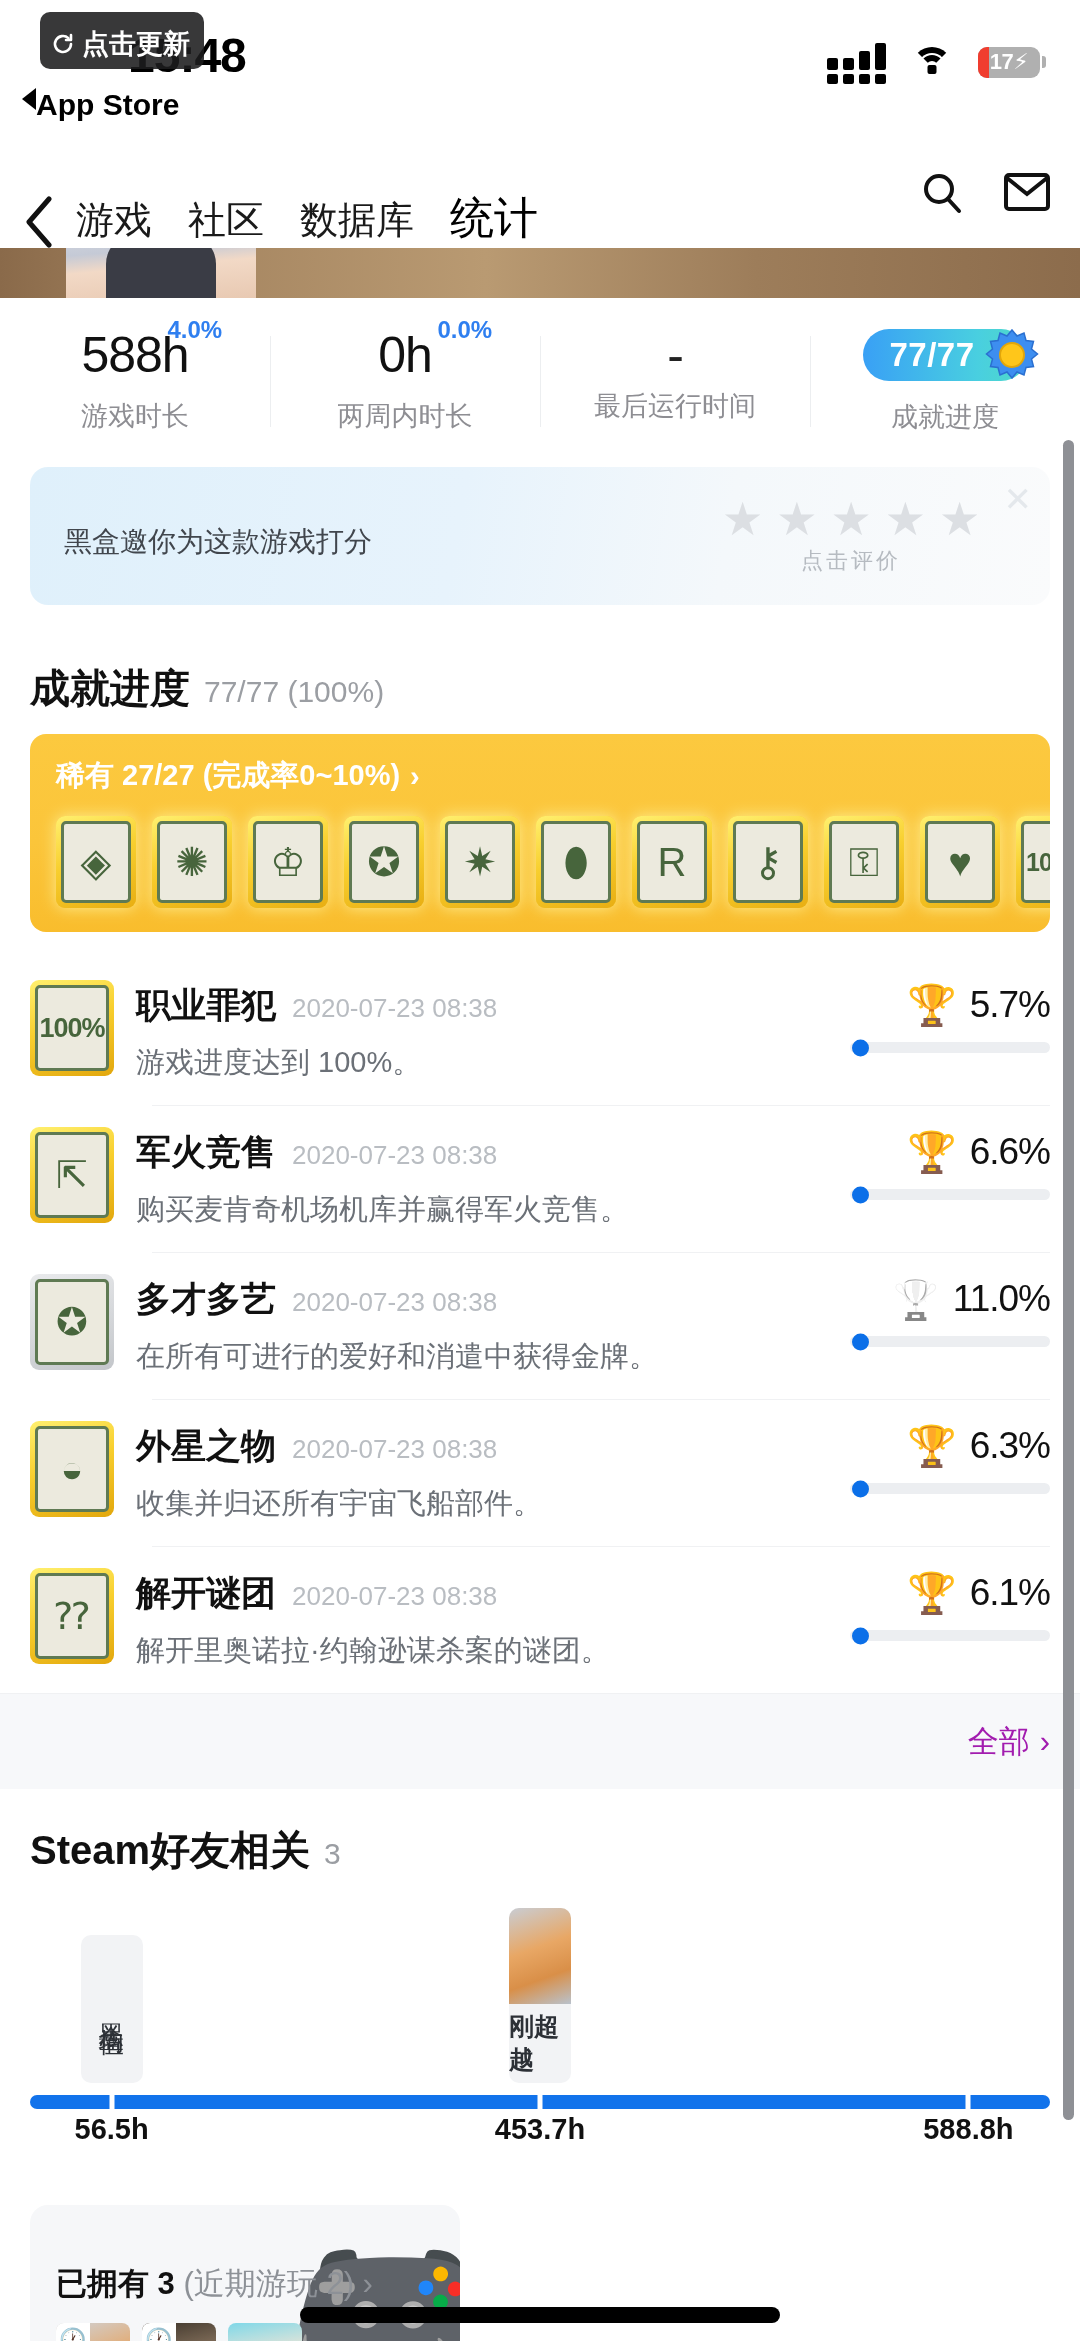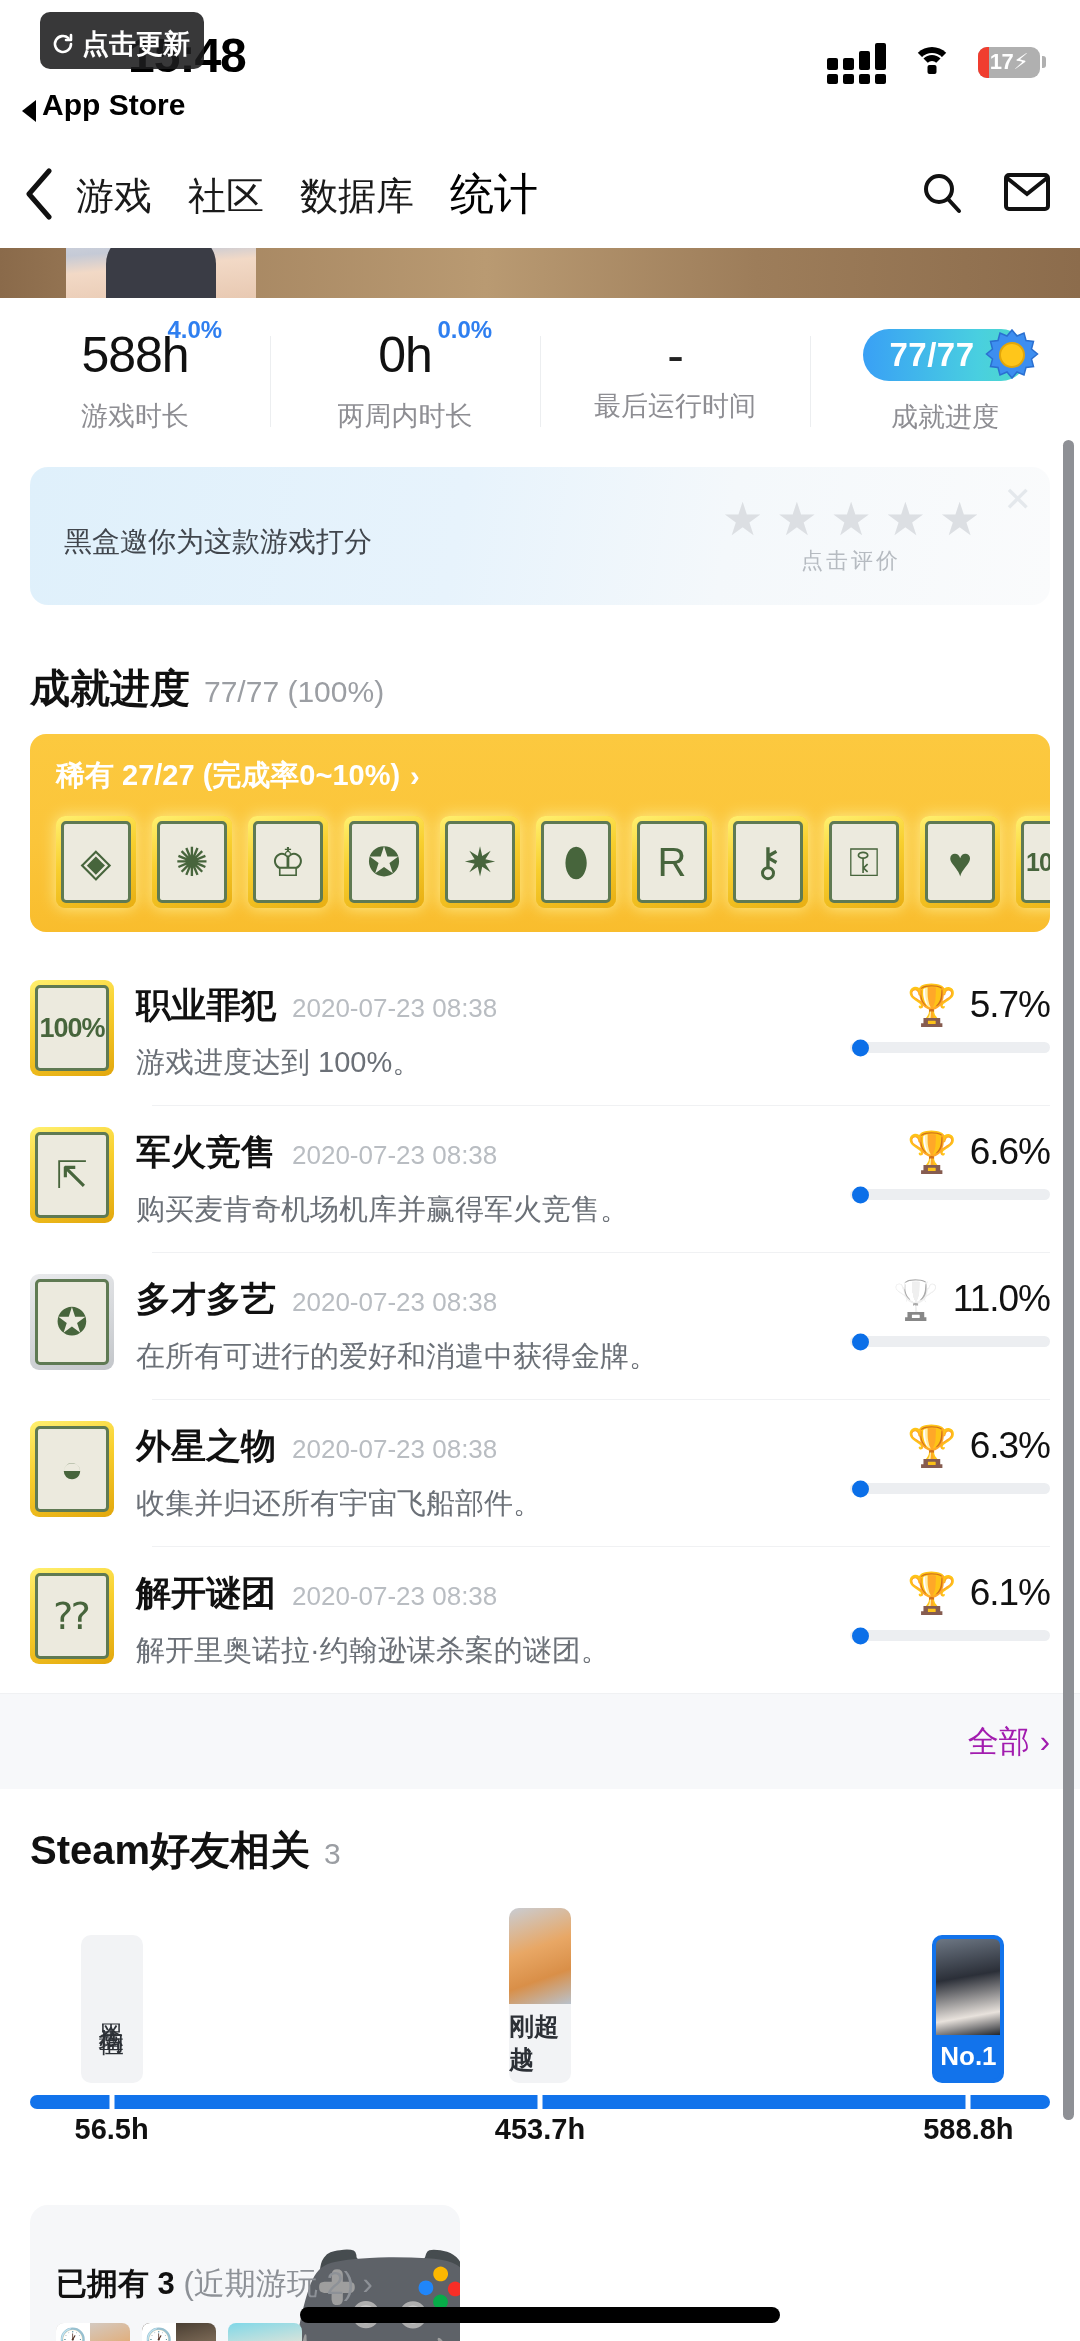--- a/index.html
+++ b/index.html
@@ -13,21 +13,21 @@
 
   
   .statusbar { position:relative; height:140px; }
   .sb-time {
     position:absolute; left:128px; top:28px;
     font-size:48px; font-weight:700; letter-spacing:-1px; color:#000;
   }
   .sb-back {
     position:absolute; left:22px; top:88px;
     font-size:30px; font-weight:700; color:#000;
-    display:flex; align-items:flex-end; gap:6px;
+    display:flex; align-items:flex-start; 
   }
   .sb-back .tri {
     width:0;height:0;border-top:11px solid transparent;border-bottom:11px solid transparent;
     border-right:14px solid #000;
   }
   .sb-right { position:absolute; right:34px; top:40px; display:flex; align-items:center; gap:26px; }
   .sig { display:flex; align-items:flex-end; gap:5px; height:30px; }
   .sig i { display:block; width:11px; background:#000; border-radius:2px; }
   .sig i:nth-child(1){height:12px;} .sig i:nth-child(2){height:12px;}
   .sig i:nth-child(3){height:19px;} .sig i:nth-child(4){height:27px;}
@@ -41,21 +41,21 @@
   .wifi .w2 { width:24px;height:24px;top:8px;border-width:6px; }
   .wifi .w3 { width:9px;height:9px;top:18px;background:#000;border:none;border-radius:2px; }
   .batt { position:relative; width:62px; height:31px; border-radius:9px; background:#b0b0b0; overflow:hidden; }
   .batt .fill { position:absolute;left:0;top:0;bottom:0;width:17%;background:#f03d2f; }
   .batt .lvl { position:absolute; inset:0; display:flex; align-items:center; justify-content:center;
     font-size:22px; font-weight:700; color:#fff; letter-spacing:-0.5px; }
   .batt-cap { width:4px;height:12px;background:#b0b0b0;border-radius:0 3px 3px 0; margin-left:2px; }
   .battwrap { display:flex; align-items:center; }
 
   
-  .navbar { position:relative; height:108px; display:flex; align-items:center; background:#fff; }
+  .navbar { position:relative; height:108px; display:flex; align-items:flex-end; background:#fff; }
   .nav-back { width:76px; display:flex; justify-content:center; align-items:center; cursor:pointer; }
   .nav-back svg { display:block; }
   .nav-tabs { display:flex; align-items:baseline; gap:36px; }
   .nav-tab { font-size:38px; color:#1a1a1a; font-weight:500; cursor:pointer; white-space:nowrap; }
   .nav-tab.active { font-size:44px; font-weight:400; color:#000; }
   .nav-right { position:absolute; right:30px; top:50%; transform:translateY(-50%); display:flex; gap:40px; align-items:center; }
 
   
   .banner { position:relative; height:50px; overflow:hidden;
     background:linear-gradient(90deg,#8a6a4a 0%,#a78762 20%,#b99a72 45%,#9d7d5a 70%,#8c6c4c 100%); }
@@ -520,26 +520,20 @@
         <div class="cmp-card vert">
           <div class="cmp-vtext">黑盒均值</div>
         </div>
       </div>
       <div class="cmp-marker" style="left:50%;">
         <div class="cmp-card">
           <div class="cmp-av cats"></div>
           <div class="cmp-cap">刚超越</div>
         </div>
       </div>
-      <div class="cmp-marker" style="left:92%;">
-        <div class="cmp-card no1">
-          <div class="cmp-av anime"></div>
-          <div class="cmp-cap w">No.1</div>
-        </div>
-      </div>
       <div class="cmp-track">
         <div class="cmp-tick" style="left:8%;"></div>
         <div class="cmp-tick" style="left:50%;"></div>
         <div class="cmp-tick" style="left:92%;"></div>
       </div>
     </div>
     <div class="cmp-labels">
       <div class="cmp-lab" style="left:8%;">56.5h</div>
       <div class="cmp-lab" style="left:50%;">453.7h</div>
       <div class="cmp-lab" style="left:92%;">588.8h</div>

